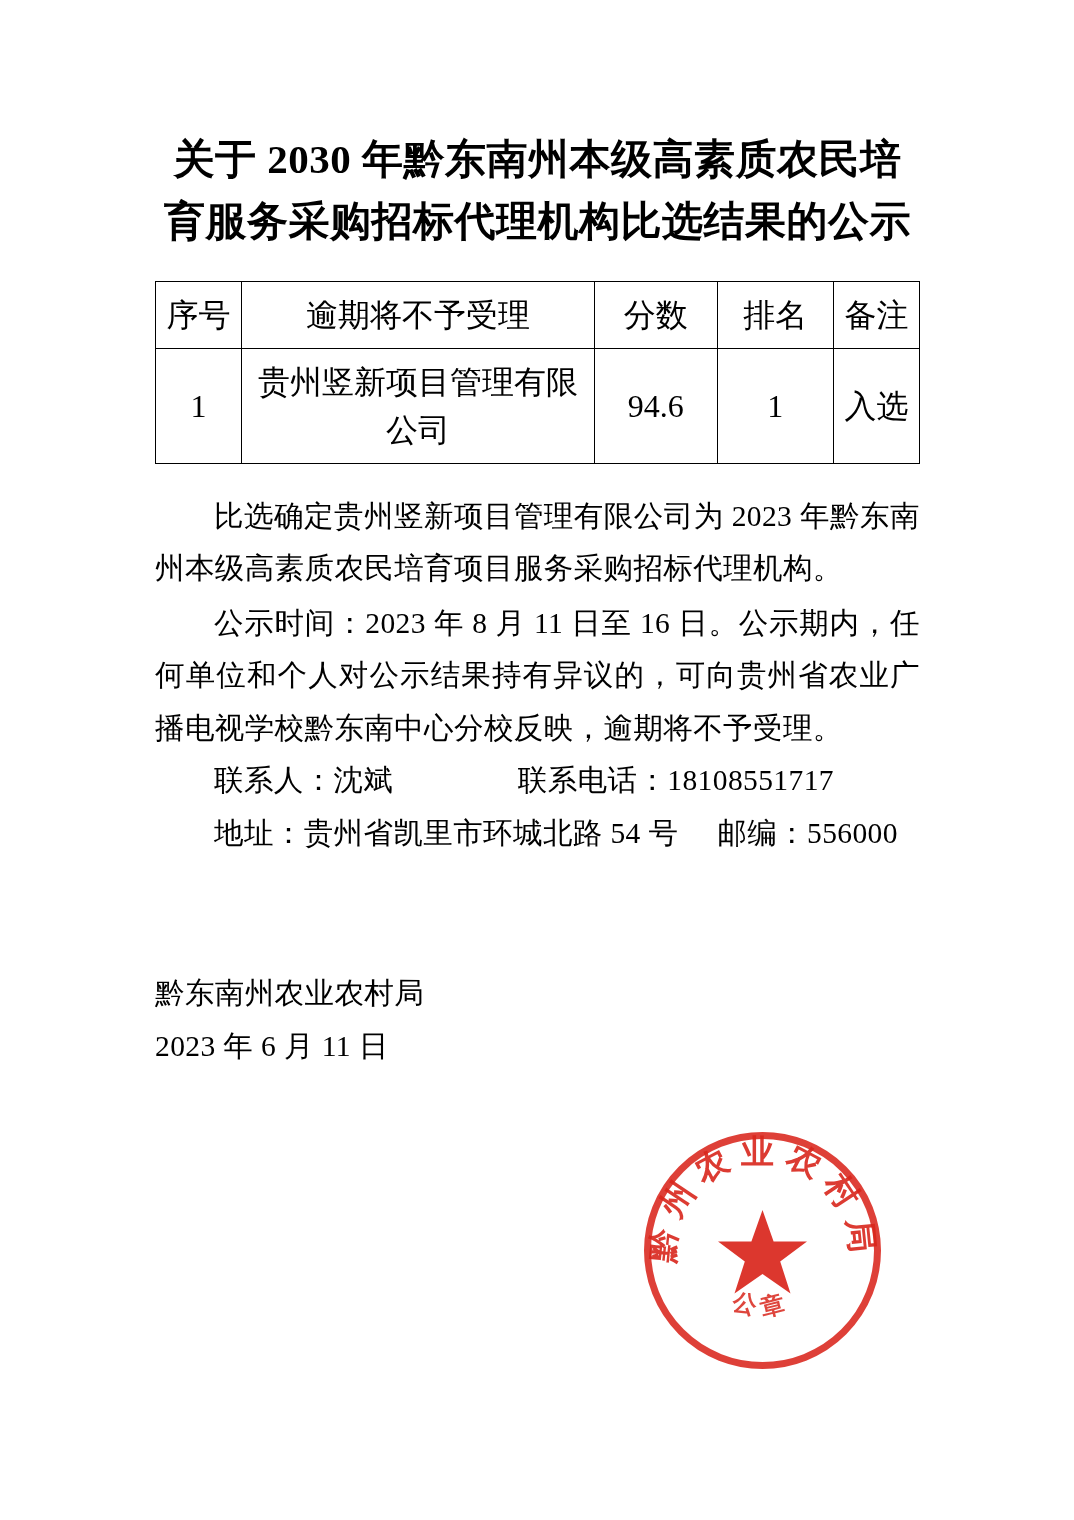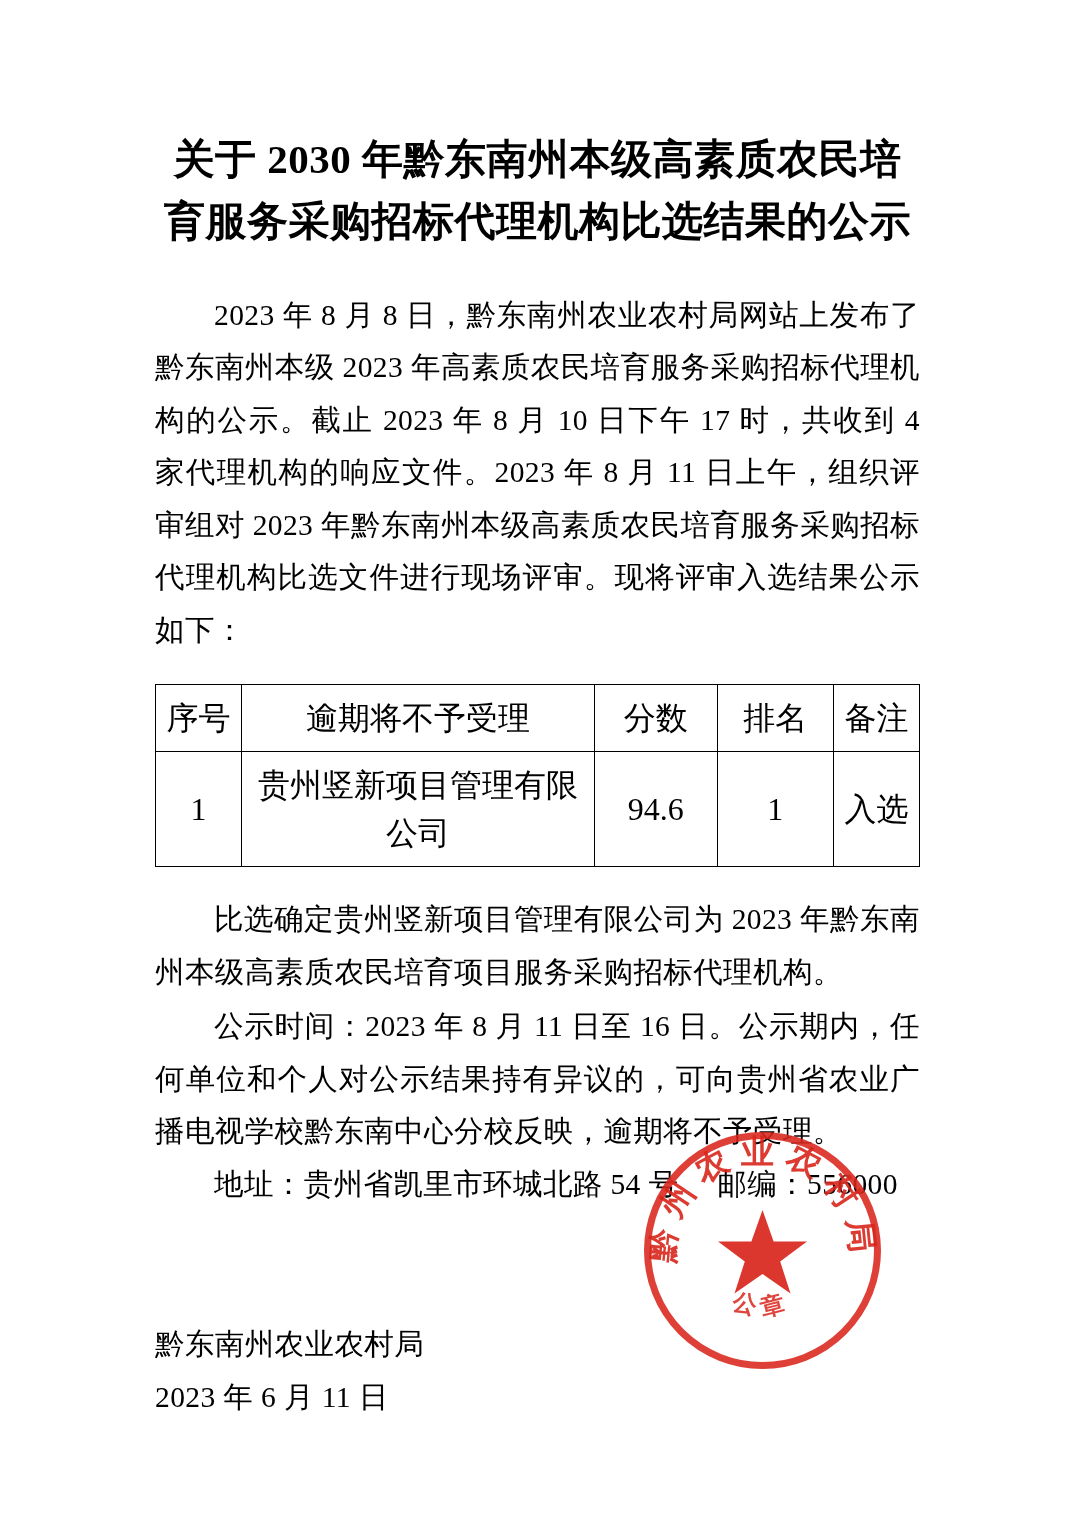--- a/index.html
+++ b/index.html
@@ -111,21 +111,20 @@
 </style>
 </head>
 <body>
 
 <div class="page">
 
   <div class="content">
 
     <h1 class="doc-title">关于 2030 年黔东南州本级高素质农民培育服务采购招标代理机构比选结果的公示</h1>
 
-    <p class="para first">2023 年 8 月 8 日，黔东南州农业农村局网站上发布了黔东南州本级 2023 年高素质农民培育服务采购招标代理机构的公示。截止 2023 年 8 月 10 日下午 17 时，共收到 4 家代理机构的响应文件。2023 年 8 月 11 日上午，组织评审组对 2023 年黔东南州本级高素质农民培育服务采购招标代理机构比选文件进行现场评审。现将评审入选结果公示如下：</p>
 
     <div class="table-wrap">
       <table class="result-table">
         <thead>
           <tr>
             <th class="col-idx">序号</th>
             <th class="col-name">逾期将不予受理</th>
             <th class="col-score">分数</th>
             <th class="col-rank">排名</th>
             <th class="col-note">备注</th>
@@ -139,20 +138,21 @@
             <td>1</td>
             <td>入选</td>
           </tr>
         </tbody>
       </table>
     </div>
 
     <p class="para">比选确定贵州竖新项目管理有限公司为 2023 年黔东南州本级高素质农民培育项目服务采购招标代理机构。</p>
     <p class="para tight">公示时间：2023 年 8 月 11 日至 16 日。公示期内，任何单位和个人对公示结果持有异议的，可向贵州省农业广播电视学校黔东南中心分校反映，逾期将不予受理。</p>
 
+    <p class="contact-line">联系人：沈斌                联系电话：18108551717</p>
     <p class="contact-line">地址：贵州省凯里市环城北路 54 号     邮编：556000</p>
 
     <div class="sign-block">
       <div class="sign-line">黔东南州农业农村局</div>
       <div class="sign-line date">2023 年 6 月 11 日</div>
     </div>
 
   </div>
 
   <div class="seal">

